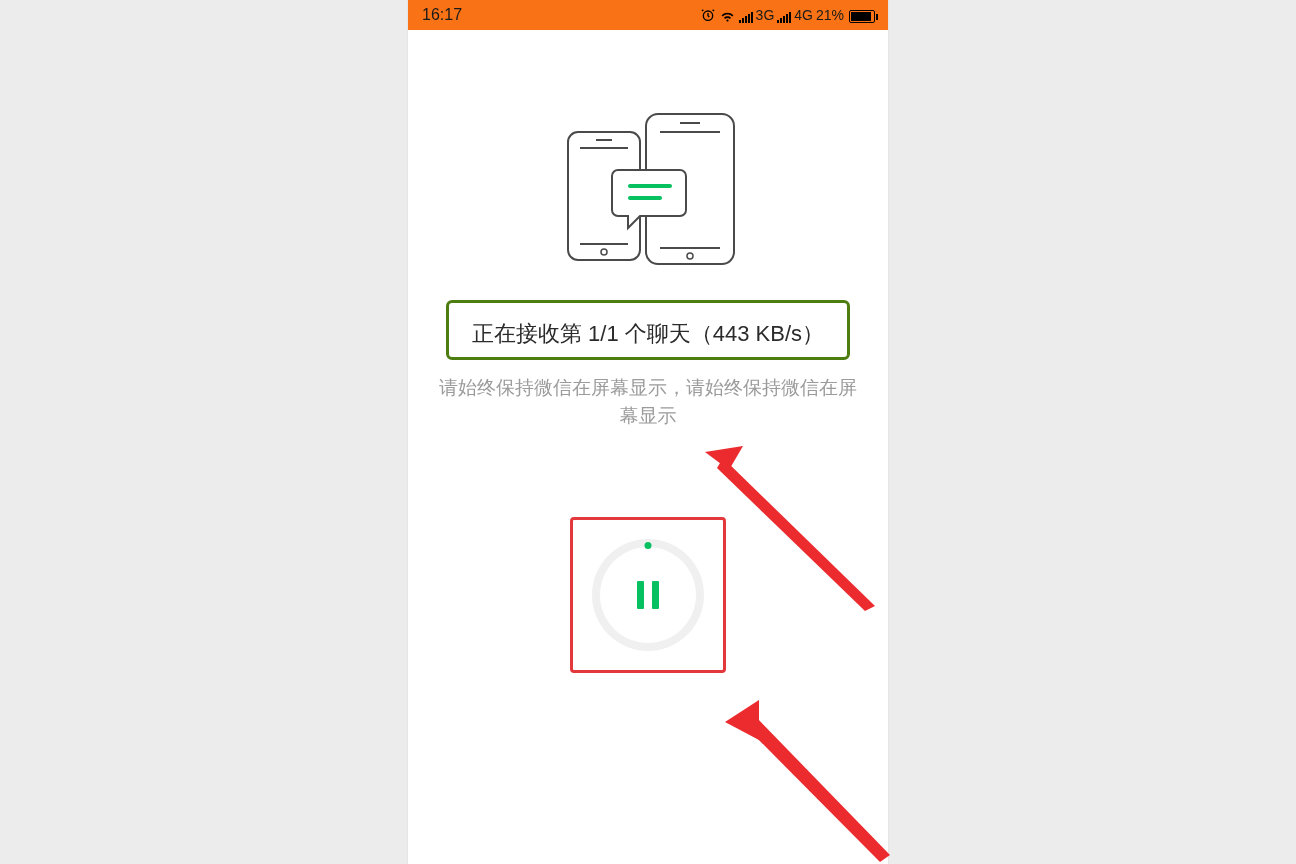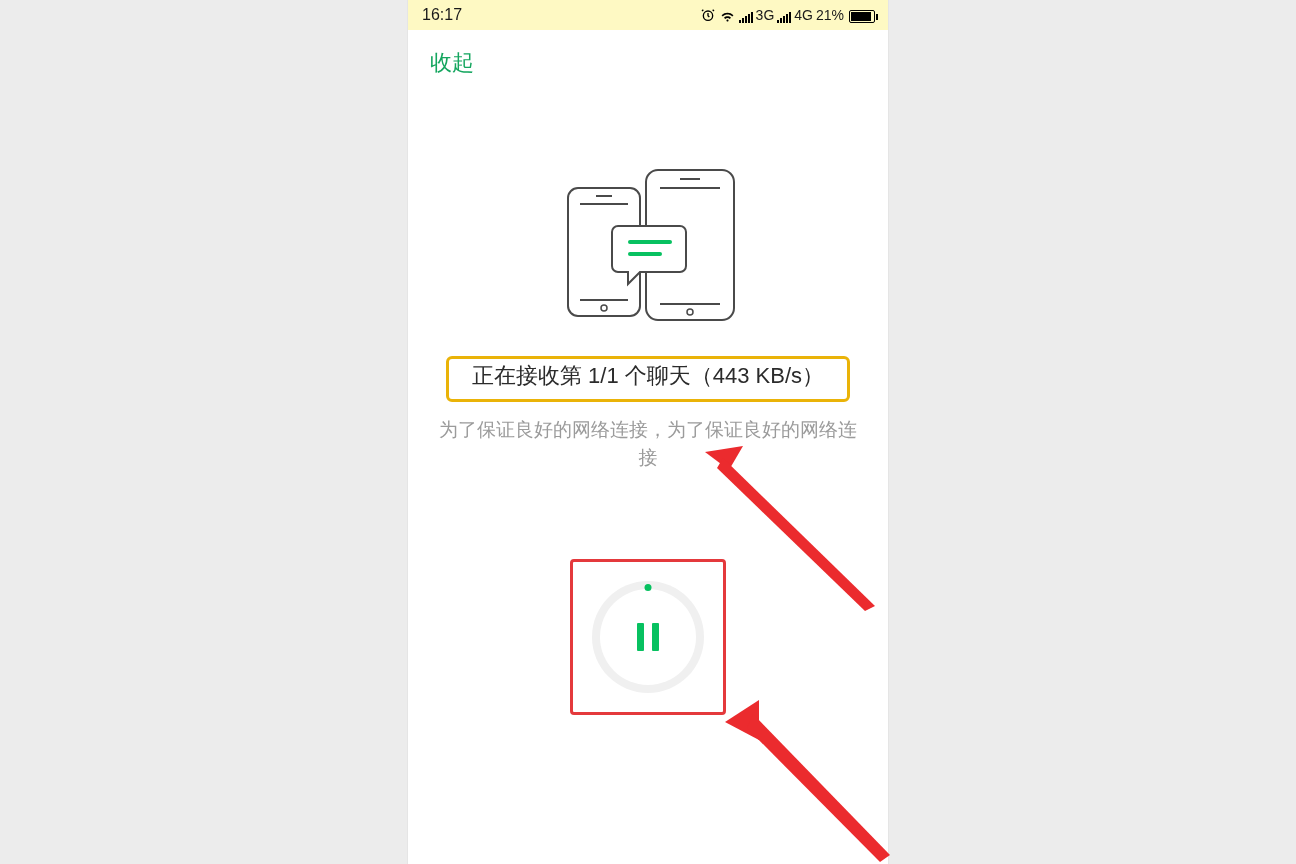--- a/index.html
+++ b/index.html
@@ -21,21 +21,21 @@
     .phone-frame {
       width: 480px;
       height: 864px;
       background: #ffffff;
       position: relative;
       box-shadow: 0 0 0 1px #e5e5e5;
     }
     
     .status-bar {
       height: 30px;
-      background: #fef9c3;
+      background: #f97316;
       display: flex;
       align-items: center;
       justify-content: space-between;
       padding: 0 10px;
       font-size: 15px;
       color: #1a1a1a;
       font-weight: 500;
     }
     .status-left {
       padding-left: 4px;
@@ -112,23 +112,23 @@
       width: 220px;
       height: 170px;
     }
 
     
     .status-box-wrap {
       margin: 22px auto 0 auto;
       width: 404px;
     }
     .status-box {
-      border: 3px solid #eab308;
+      border: 3px solid #4d7c0f;
       border-radius: 6px;
-      padding: 2px 14px 8px 14px;
+      padding: 16px 14px 8px 14px;
       text-align: center;
       font-size: 22px;
       color: #2b2b2b;
       line-height: 1.35;
       position: relative;
     }
     .tip-text {
       margin-top: 14px;
       text-align: center;
       font-size: 19px;
@@ -244,21 +244,20 @@
       <span>21%</span>
       <span class="battery">
         <span class="battery-body">
             <span class="battery-fill"></span>
           </span>
         <span class="battery-cap"></span>
       </span>
     </div>
   </div>
 
-  <div class="collapse-link">收起</div>
 
   <div class="illustration">
     <svg viewBox="0 0 220 170">
 
       <rect x="30" y="24" width="72" height="128" rx="10" fill="#fff" stroke="#4a4a4a" stroke-width="2"></rect>
       <line x1="42" y1="40" x2="90" y2="40" stroke="#4a4a4a" stroke-width="2"></line>
       <line x1="42" y1="136" x2="90" y2="136" stroke="#4a4a4a" stroke-width="2"></line>
       <circle cx="66" cy="144" r="3" fill="none" stroke="#4a4a4a" stroke-width="1.5"></circle>
       <line x1="58" y1="32" x2="74" y2="32" stroke="#4a4a4a" stroke-width="2"></line>
 
@@ -273,21 +272,21 @@
       <line x1="92" y1="90" x2="122" y2="90" stroke="#07c160" stroke-width="4" stroke-linecap="round"></line>
     </svg>
   </div>
 
   <div class="status-box-wrap">
     <div class="status-box">
       <span>正在接收第 1/1 个聊天（443 KB/s）</span>
     </div>
   </div>
 
-  <div class="tip-text">为了保证良好的网络连接，为了保证良好的网络连接</div>
+  <div class="tip-text">请始终保持微信在屏幕显示，请始终保持微信在屏幕显示</div>
 
   <div class="pause-wrap">
     <div class="pause-circle">
       <span class="pause-dot"></span>
       <span class="pause-bars">
           <span></span>
           <span></span>
         </span>
     </div>
   </div>

